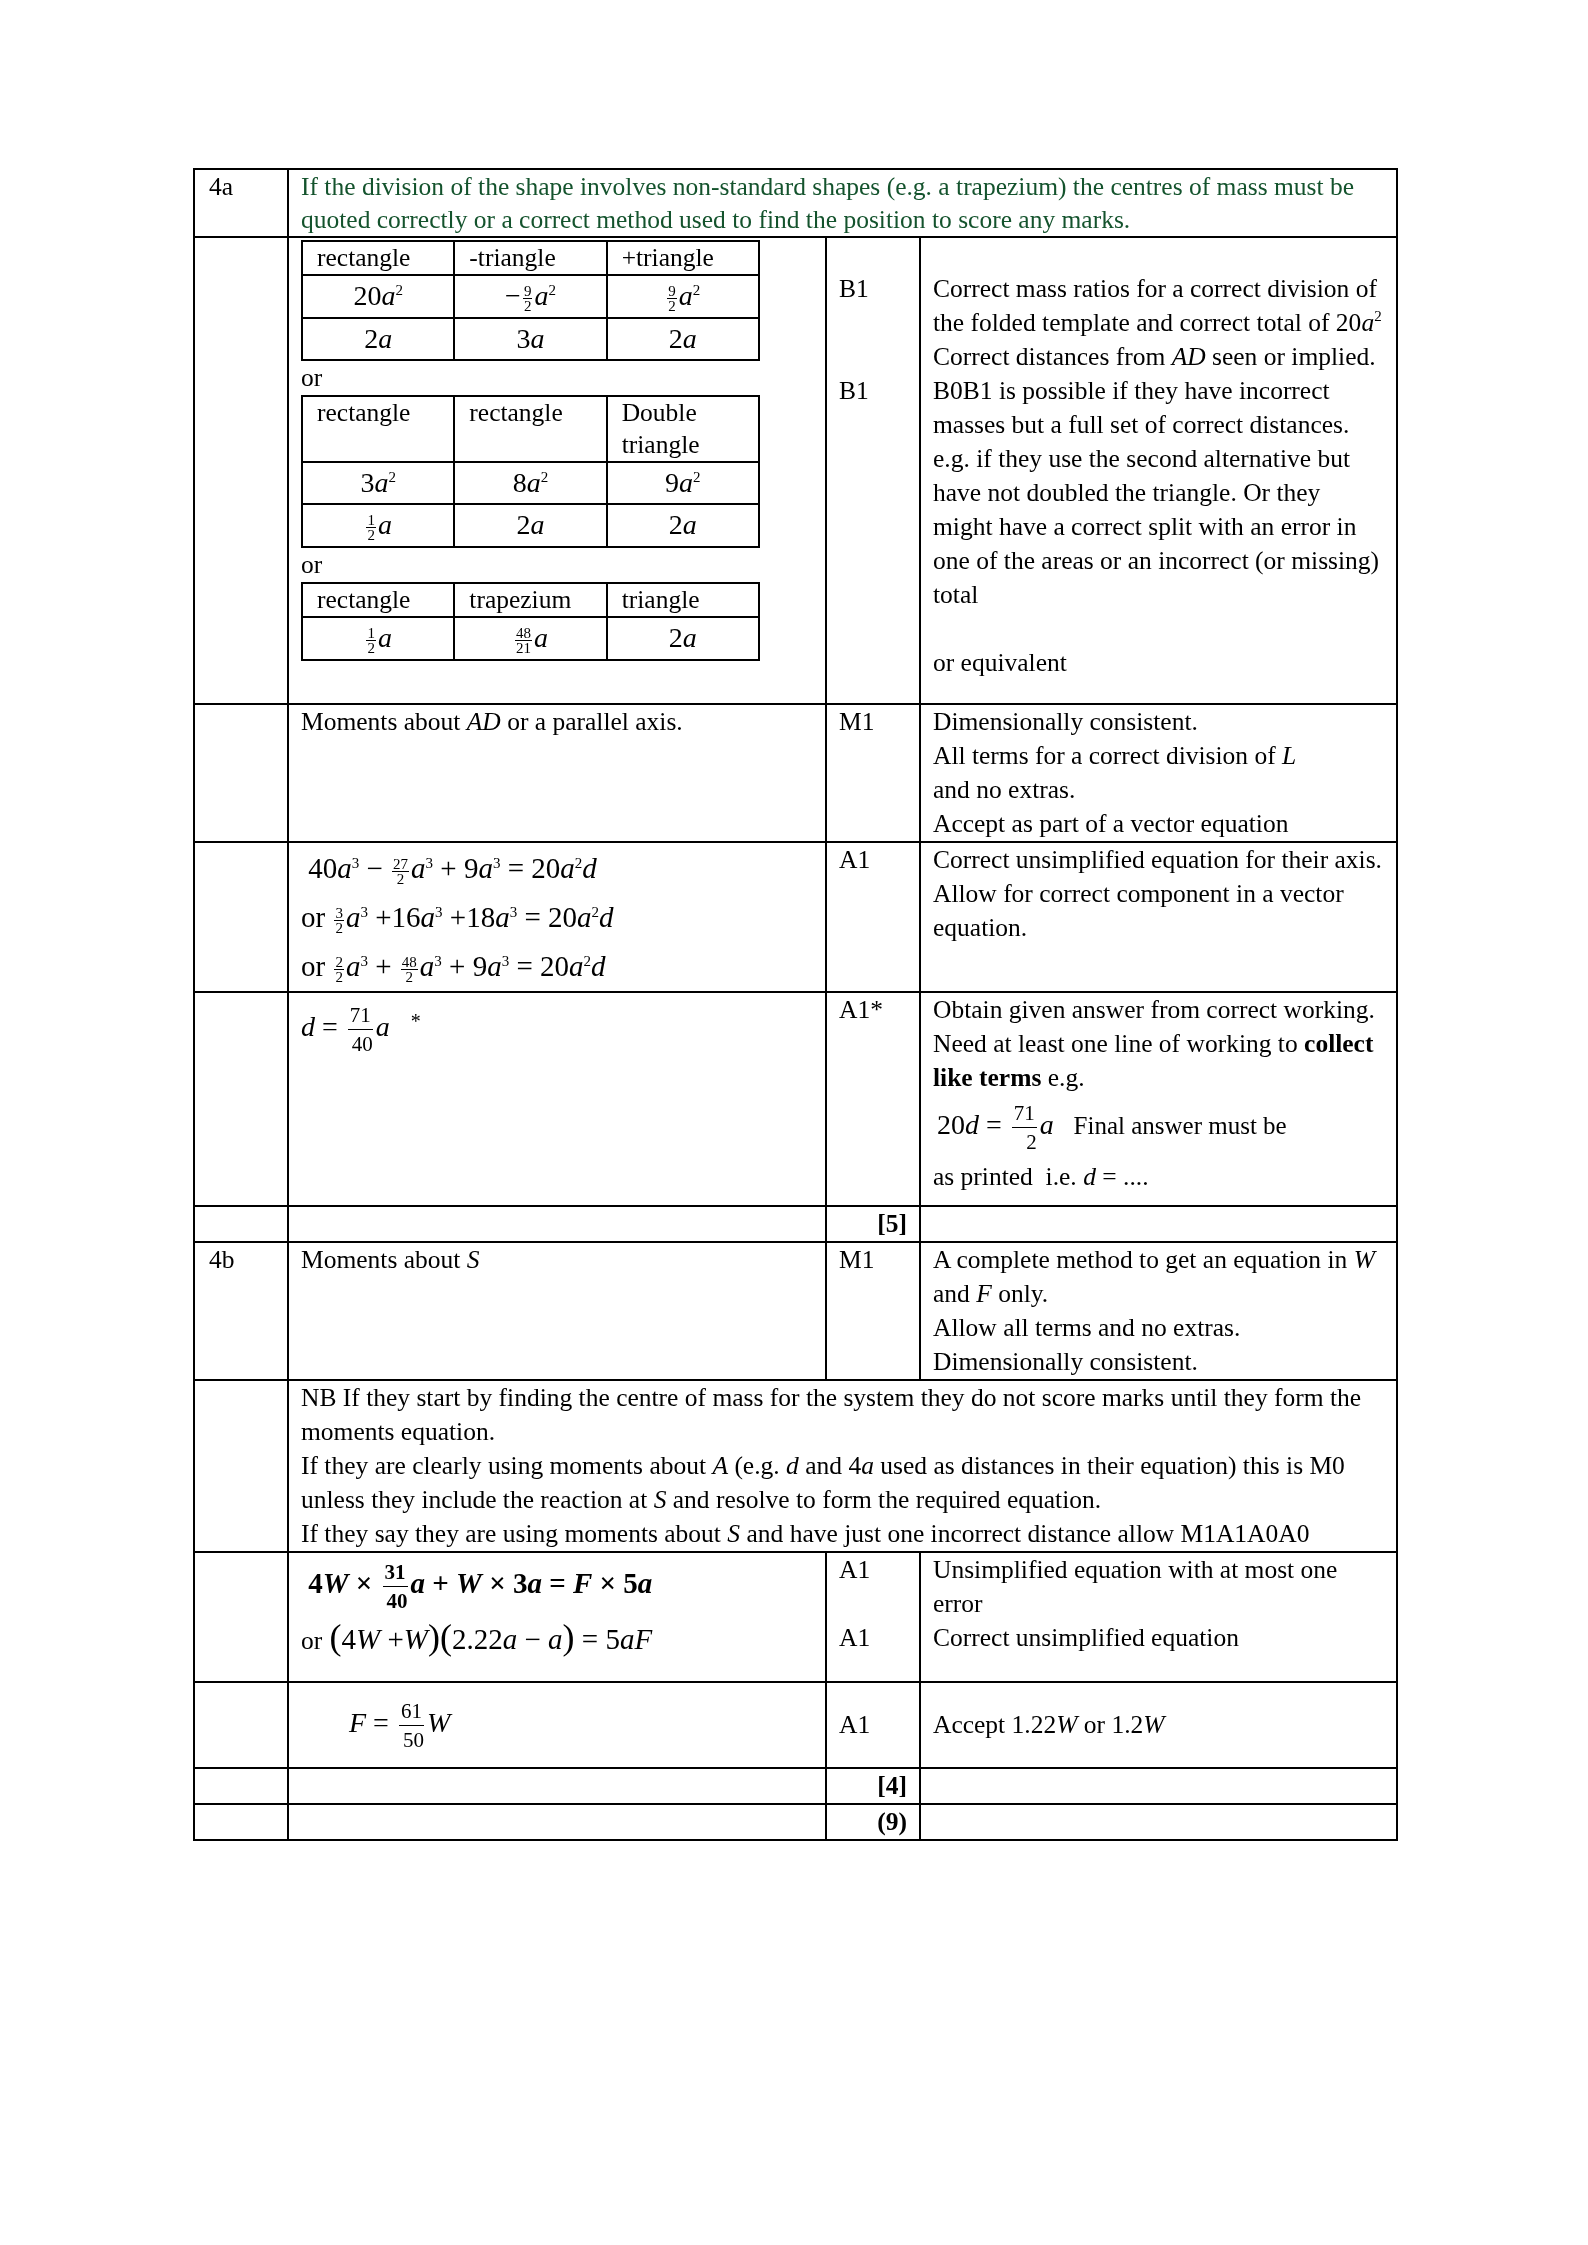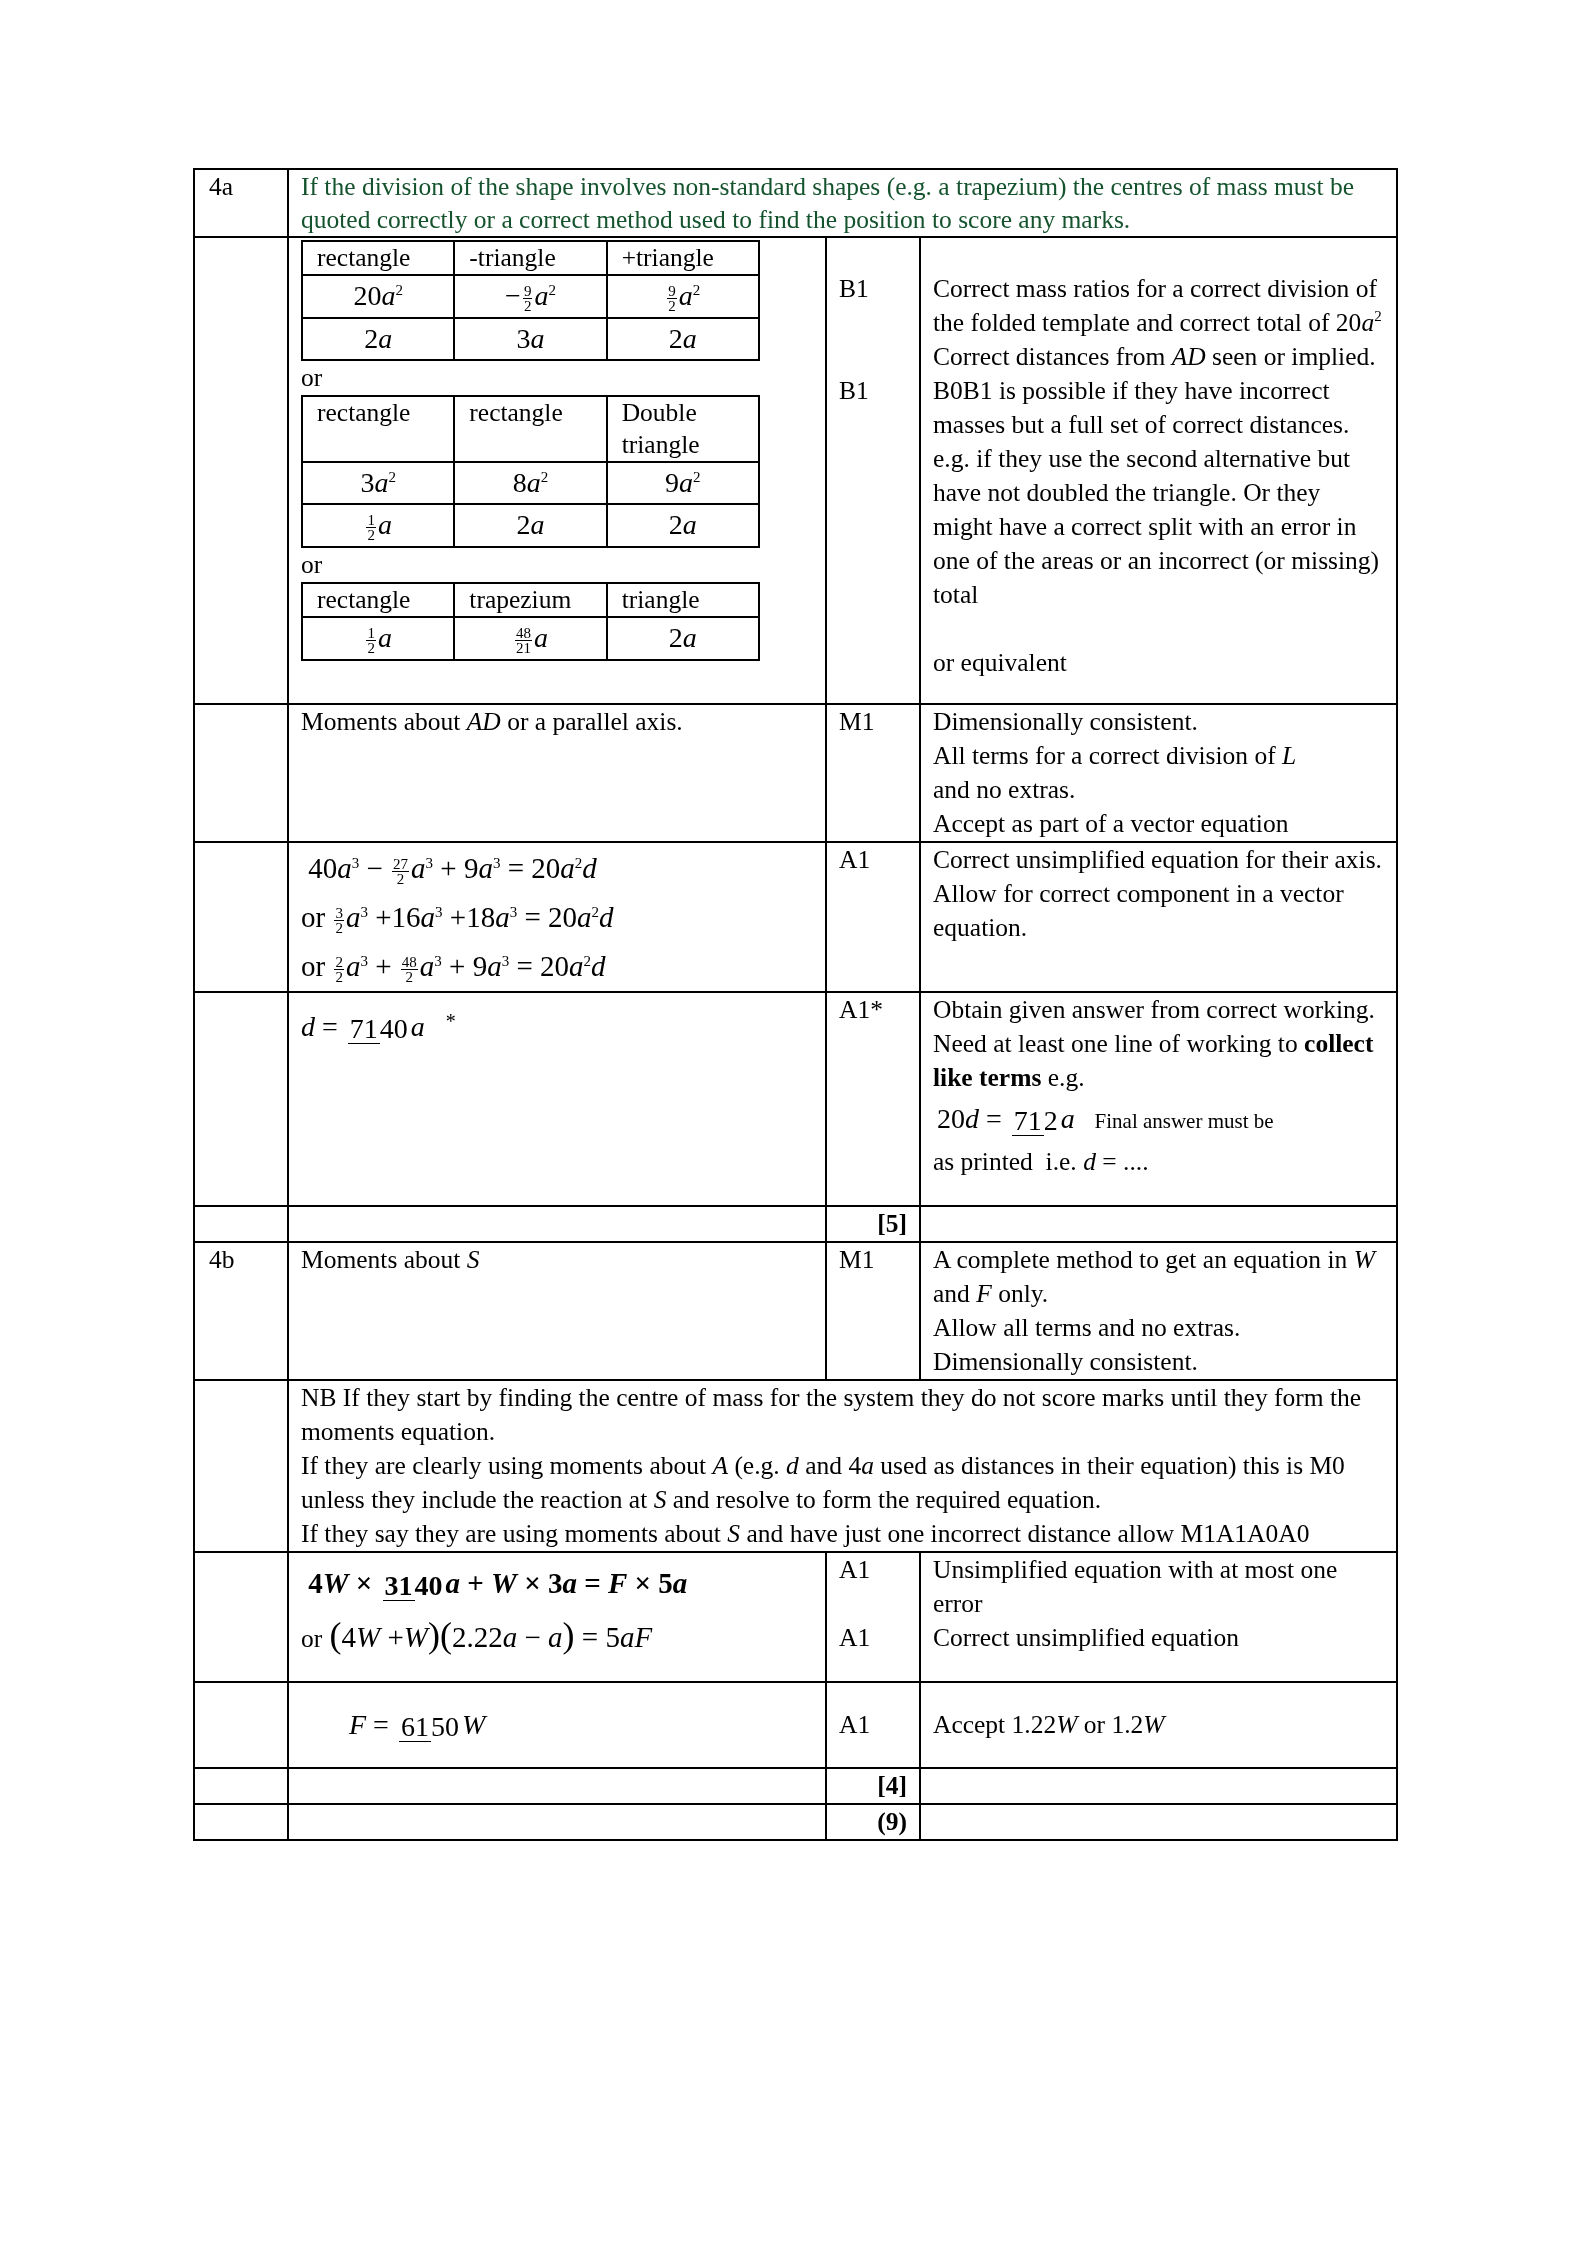--- a/index.html
+++ b/index.html
@@ -8,21 +8,21 @@
     table.ms { border-collapse: collapse; width: 1203px; table-layout: fixed; font-size: 25.5px; line-height: 34px; }
     table.ms td { border: 2.5px solid #000; vertical-align: top; padding: 0 12px; }
     td.q { width: 70px; padding-left: 14px !important; }
     .red { color: #14532d; }
     .right { text-align: right; }
     .bold { font-weight: bold; }
     i, .it { font-style: italic; }
     sup { font-size: 15px; line-height: 0; vertical-align: 10px; }
     .frac { display: inline-flex; flex-direction: column; align-items: center; vertical-align: middle; font-size: 15px; line-height: 14px; margin: 0 2px; }
     .frac .num { border-bottom: 1px solid #000; padding: 0 1px; }
-    .bfrac { display: inline-flex; flex-direction: row; align-items: flex-start; vertical-align: middle; font-size: 28px; line-height: 28px; margin: 0 3px; }
+    .bfrac { display: inline-flex; flex-direction: column; align-items: flex-end; vertical-align: middle; font-size: 21px; line-height: 28px; margin: 0 3px; }
     .bfrac .num { border-bottom: 1.5px solid #000; padding: 0 2px; }
     table.inner { border-collapse: collapse; width: 459px; table-layout: fixed; margin: 2px 0 2px 0; font-size: 25.5px; line-height: 32px; }
     table.inner td { border: 2.5px solid #000; padding: 0 14px; vertical-align: top; }
     table.inner td.c { text-align: center; padding: 4px 0; font-size: 28px; }
     .or { line-height: 30px; margin: 2px 0 2px 0; }
     .eq { font-size: 29px; line-height: 52px; white-space: nowrap; }
     .mline { display: block; }
     .gap { height: 34px; }
   </style>
 </head>
@@ -173,21 +173,21 @@
                 <span class="num">71</span>
                 <span>40</span>
               </span><i>a</i> &nbsp;&nbsp;<span style="font-size:20px;vertical-align:8px;">*</span></span>
     </td>
     <td>A1*</td>
     <td>
       <span>Obtain given answer from correct working.  Need at least one line of working to </span><span class="bold">collect like terms</span><span> e.g.</span>
       <div style="font-size:28px;line-height:40px;margin:4px 0 4px 4px;">20<i>d</i> = <span class="bfrac">
                 <span class="num">71</span>
                 <span>2</span>
-              </span><i>a</i> <span style="font-size:25.5px;">&nbsp;&nbsp;</span><span style="font-size:21px;">Final answer must be</span></div>
+              </span><i>a</i> <span style="font-size:25.5px;">&nbsp;&nbsp;</span><span style="font-size:25px;">Final answer must be</span></div>
       <div>as printed &nbsp;i.e. <i>d</i> = ....</div>
     </td>
   </tr>
 
   <tr>
     <td></td>
     <td></td>
     <td class="right bold">[5]</td>
     <td></td>
   </tr>

